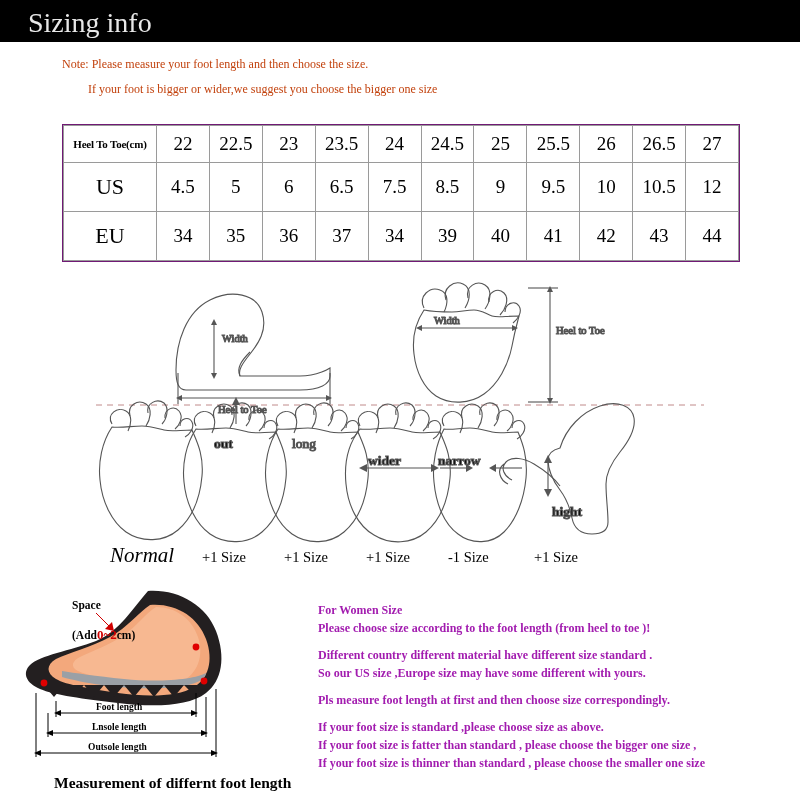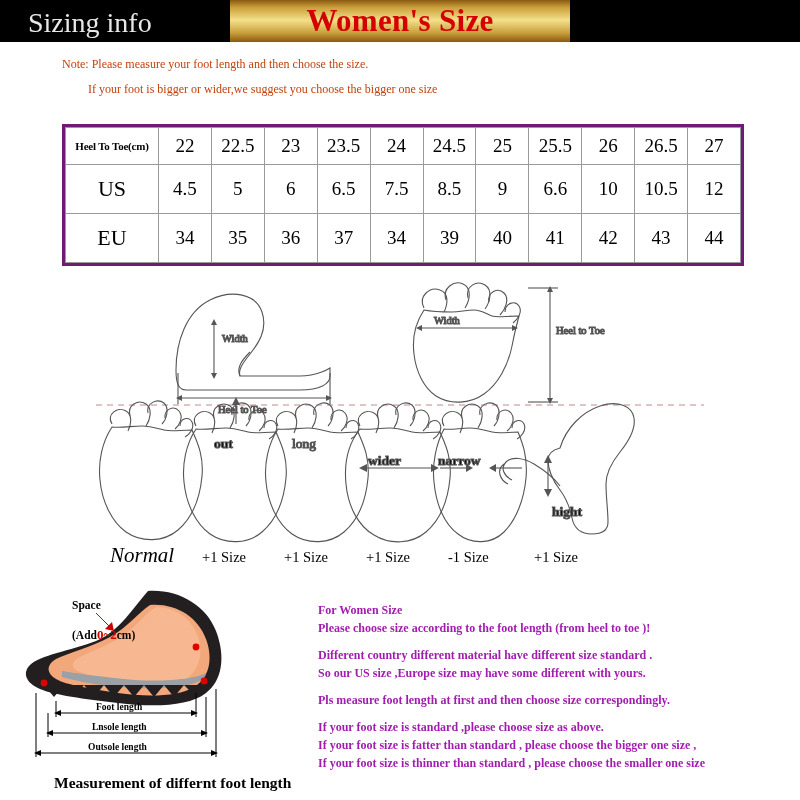--- a/index.html
+++ b/index.html
@@ -34,21 +34,21 @@
   
   .note{
     position:absolute;left:62px;top:52px;width:676px;
     color:#c2410c;font-size:12px;line-height:25px;
   }
   .note .l2{display:block;padding-left:26px;}
 
   
   .table-wrap{
     position:absolute;left:62px;top:124px;width:676px;
-    border:3px solid #701a75;
+    border:1px solid #701a75;
     border-collapse:collapse;
   }
   table.size{
     border-collapse:collapse;width:676px;
     table-layout:fixed;
     background:#fff;
   }
   table.size td{
     border:1px solid #9a9a9a;
     text-align:center;
@@ -93,23 +93,20 @@
   }
   .space-lbl .add{display:block;margin-top:16px;}
   .space-lbl .add .red{color:#d00000;font-size:13px;}
   svg text{font-family:"Liberation Serif",serif;}
 </style>
 </head>
 <body>
 
 <div class="header">
   <div class="sizing">Sizing info</div>
-  <div class="ribbon">
-    <div class="ribbon-title">Women's Size</div>
-  </div>
 </div>
 
 <div class="note">
   <span>Note: Please measure your foot length and then choose the size.</span>
   <span class="l2">If your foot is bigger or wider,we suggest you choose the bigger one size</span>
 </div>
 
 <div class="table-wrap">
   <table class="size">
     <tbody>
@@ -129,21 +126,21 @@
     </tr>
     <tr>
       <td class="rowhead">US</td>
       <td>4.5</td>
       <td>5</td>
       <td>6</td>
       <td>6.5</td>
       <td>7.5</td>
       <td>8.5</td>
       <td>9</td>
-      <td>6.6</td>
+      <td>9.5</td>
       <td>10</td>
       <td>10.5</td>
       <td>12</td>
     </tr>
     <tr>
       <td class="rowhead">EU</td>
       <td>34</td>
       <td>35</td>
       <td>36</td>
       <td>37</td>

